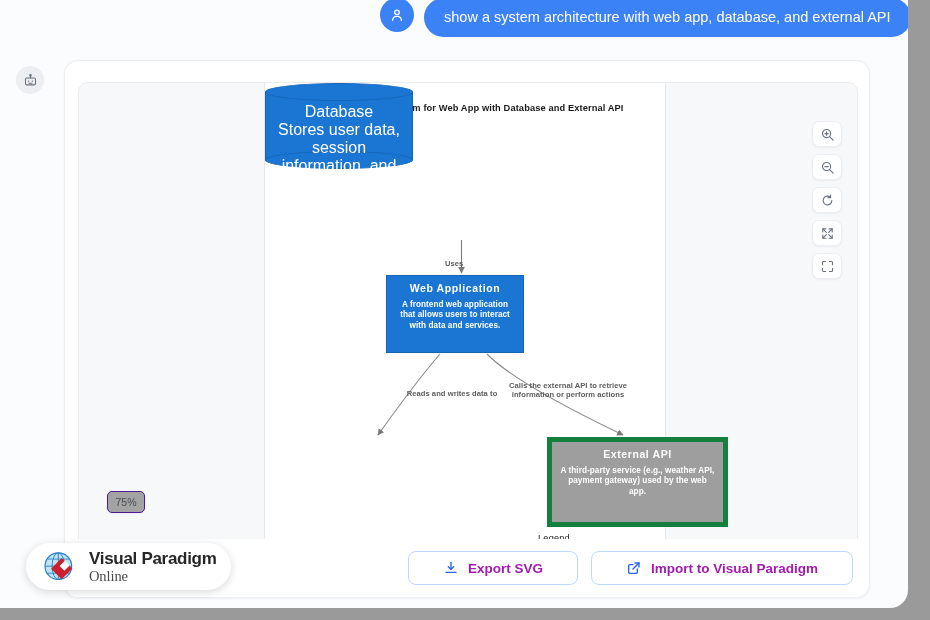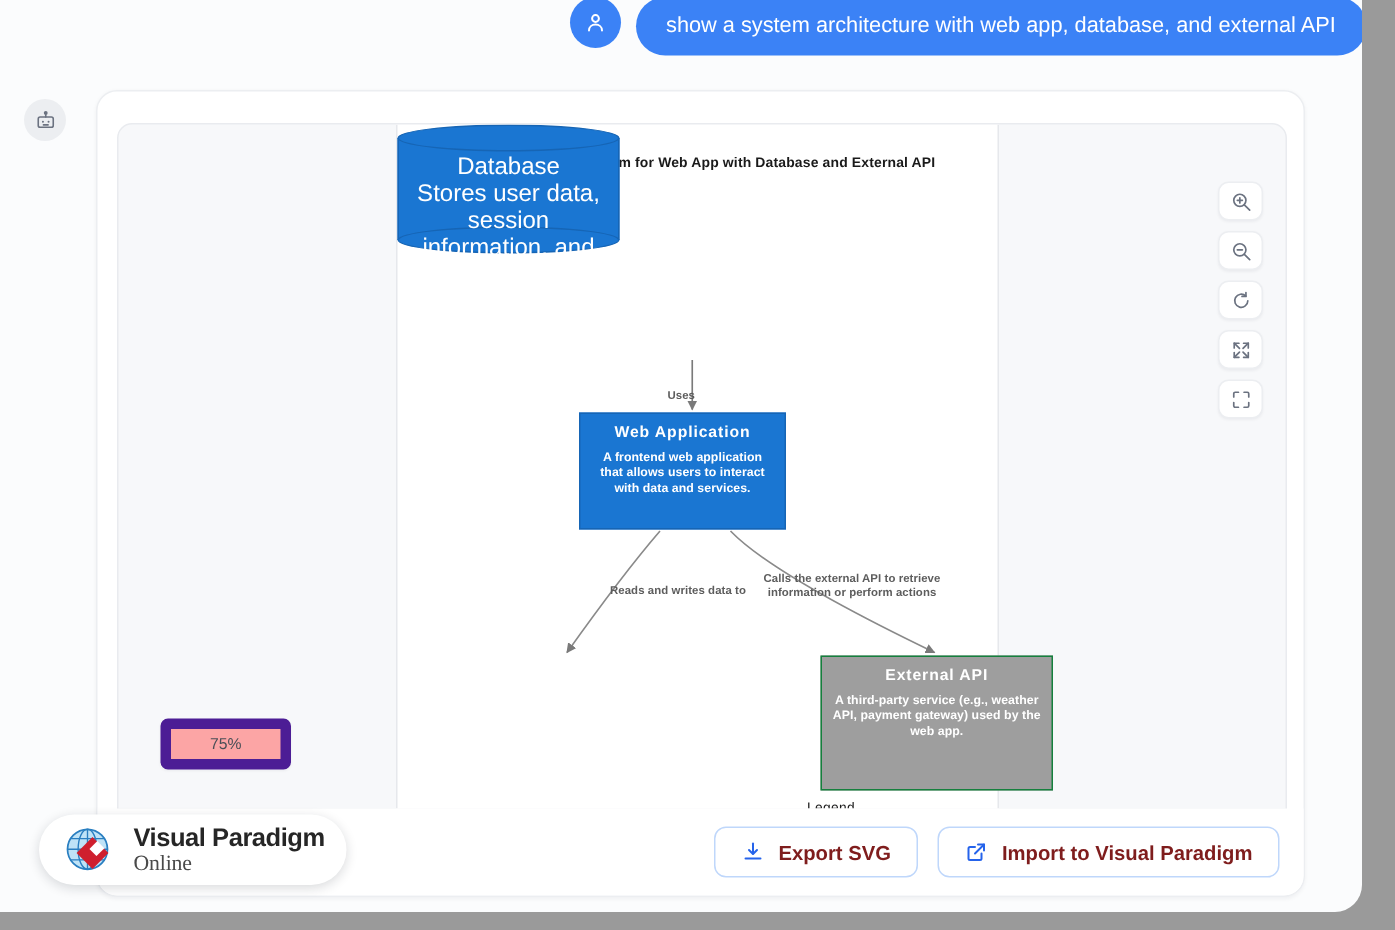--- a/index.html
+++ b/index.html
@@ -133,23 +133,23 @@
     border: 1px solid #16426f;
   }
   #node-webapp {
     left: 121px; top: 192px;
     width: 138px; height: 78px;
     background: #1a76d2;
     border: 1px solid #1665b5;
   }
   #node-extapi {
     left: 282px; top: 354px;
-    width: 155px; height: 90px;
+    width: 181px; height: 90px;
     background: #9e9e9e;
-    border: 1px solid #15803d;
+    border: 5px solid #15803d;
   }
 
   
   #node-db {
     left: 35px; top: 356px;
     width: 148px; height: 86px;
   }
   .cyl-body {
     position: absolute; left: 0; top: 9px;
     width: 148px; height: 68px;
@@ -222,47 +222,47 @@
     display: flex; align-items: center; justify-content: center;
     box-shadow: 0 1px 2px rgba(16,24,40,.05);
     cursor: pointer;
   }
 
   
   .zoom-badge {
     position: absolute;
     left: 28px; bottom: 26px;
     min-width: 38px;
-    padding: 4px 26px;
-    background: #fca5a5;
-    border: 7px solid #4c1d95;
+    padding: 4px 7px;
+    background: #a3a3a3;
+    border: 1px solid #4c1d95;
     border-radius: 5px;
     font-size: 10.5px;
     color: #4a4f57;
     text-align: center;
     box-shadow: 0 1px 2px rgba(16,24,40,.05);
   }
 
   
   .action-bar {
     position: absolute;
     left: 0; bottom: 0;
     width: 806px; height: 58px;
     display: flex; align-items: center; justify-content: flex-end;
     gap: 13px;
     padding-right: 18px;
     background: #ffffff;
   }
   .abtn {
     display: flex; align-items: center; gap: 9px;
-    padding: 8px 17px;
+    padding: 8px 34px;
     border: 1px solid #bfd7fb;
     border-radius: 8px;
     background: #ffffff;
-    color: #7f1d1d;
+    color: #a21caf;
     font-size: 13.5px;
     font-weight: bold;
     cursor: pointer;
     white-space: nowrap;
   }
 
   
   .vp-chip {
     position: absolute;
     left: 26px; bottom: 18px;

